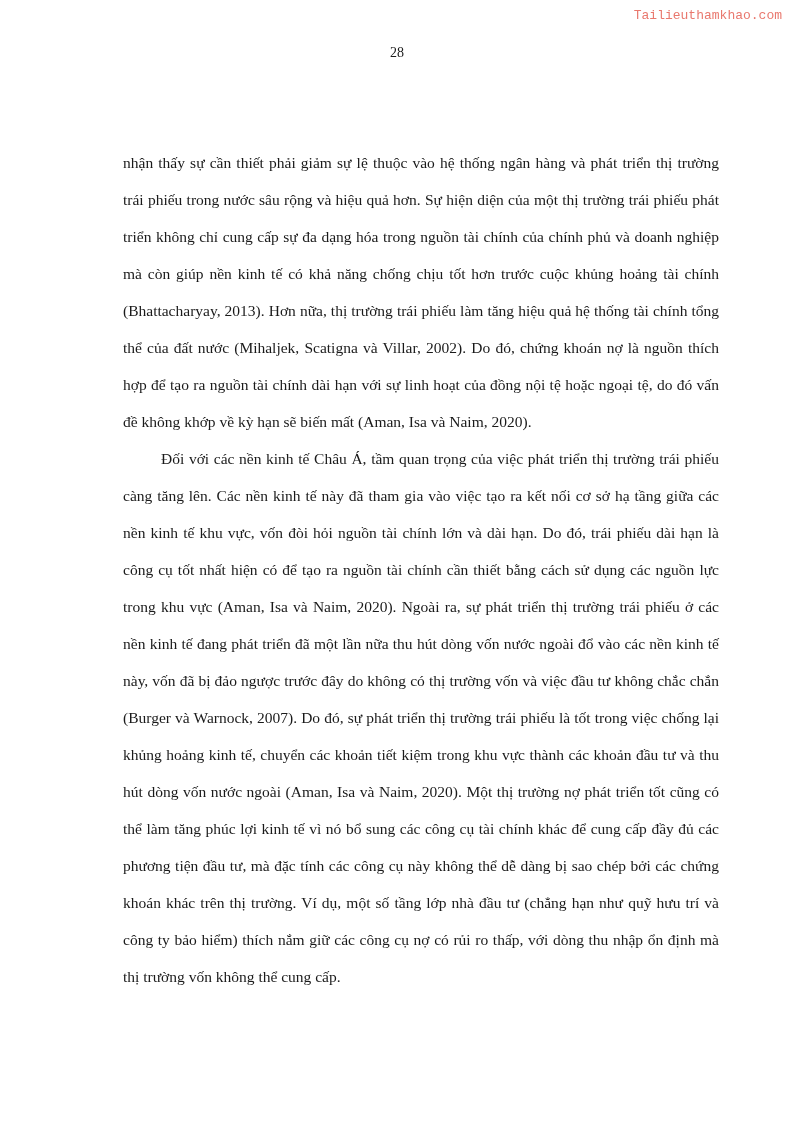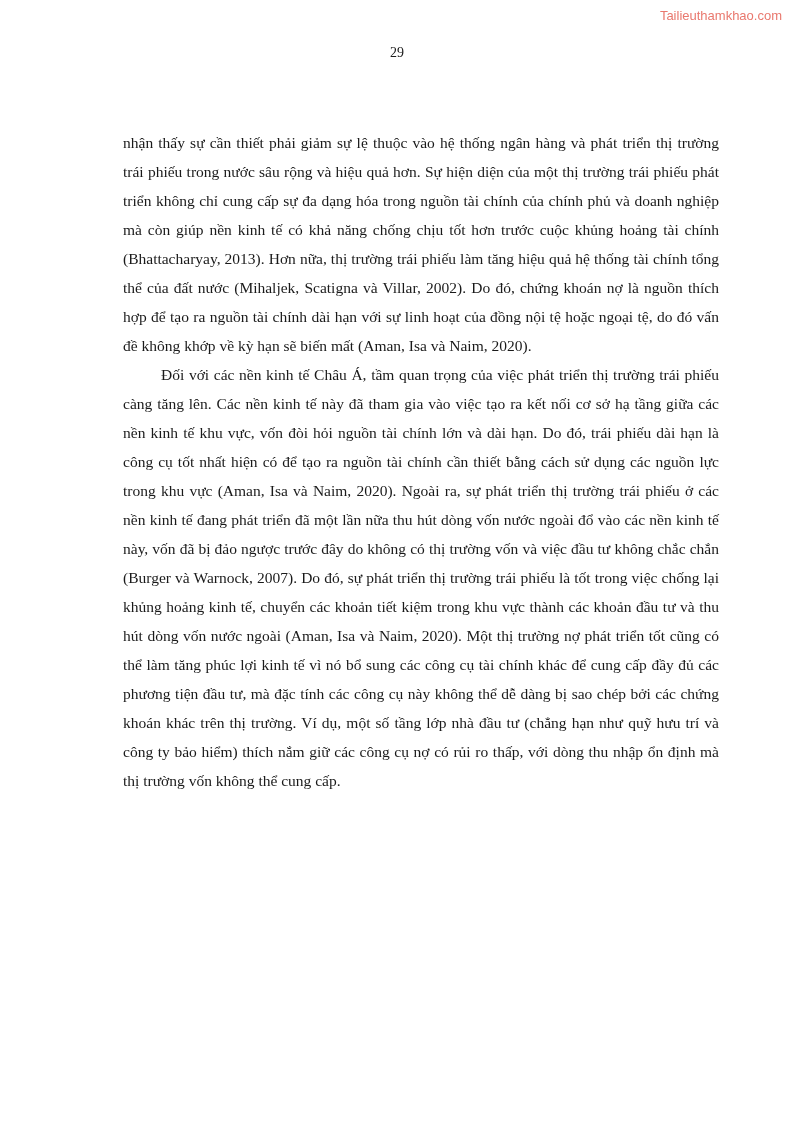--- a/index.html
+++ b/index.html
@@ -13,53 +13,53 @@
     height: 1123px;
     background: #ffffff;
     overflow: hidden;
     font-family: "Liberation Serif", "DejaVu Serif", serif;
     color: #1a1a1a;
   }
   .watermark {
     position: absolute;
     top: 8px;
     right: 12px;
-    font-family: Liberation Sans, sans-serif;
+    font-family: Liberation Mono, monospace;
     font-size: 13px;
     color: #e9786e;
   }
   .page-number {
     position: absolute;
     top: 45px;
     left: 0;
     width: 100%;
     text-align: center;
     font-size: 14px;
     color: #1a1a1a;
   }
   .content {
     position: absolute;
-    top: 128px;
+    top: 144px;
     left: 123px;
     right: 75px;
     text-align: justify;
     font-size: 15.5px;
-    line-height: 29px;
+    line-height: 37px;
   }
   .para {
     margin: 0;
     text-align: justify;
   }
   .para.indent {
     text-indent: 38px;
   }
 </style>
 </head>
 <body>
 
 <div class="page">
   <div class="watermark">Tailieuthamkhao.com</div>
-  <div class="page-number">29</div>
+  <div class="page-number">28</div>
   <div class="content">
     <p class="para">nhận thấy sự cần thiết phải giảm sự lệ thuộc vào hệ thống ngân hàng và phát triển thị trường trái phiếu trong nước sâu rộng và hiệu quả hơn. Sự hiện diện của một thị trường trái phiếu phát triển không chỉ cung cấp sự đa dạng hóa trong nguồn tài chính của chính phủ và doanh nghiệp mà còn giúp nền kinh tế có khả năng chống chịu tốt hơn trước cuộc khủng hoảng tài chính (Bhattacharyay, 2013). Hơn nữa, thị trường trái phiếu làm tăng hiệu quả hệ thống tài chính tổng thể của đất nước (Mihaljek, Scatigna và Villar, 2002). Do đó, chứng khoán nợ là nguồn thích hợp để tạo ra nguồn tài chính dài hạn với sự linh hoạt của đồng nội tệ hoặc ngoại tệ, do đó vấn đề không khớp về kỳ hạn sẽ biến mất (Aman, Isa và Naim, 2020).</p>
     <p class="para indent">Đối với các nền kinh tế Châu Á, tầm quan trọng của việc phát triển thị trường trái phiếu càng tăng lên. Các nền kinh tế này đã tham gia vào việc tạo ra kết nối cơ sở hạ tầng giữa các nền kinh tế khu vực, vốn đòi hỏi nguồn tài chính lớn và dài hạn. Do đó, trái phiếu dài hạn là công cụ tốt nhất hiện có để tạo ra nguồn tài chính cần thiết bằng cách sử dụng các nguồn lực trong khu vực (Aman, Isa và Naim, 2020). Ngoài ra, sự phát triển thị trường trái phiếu ở các nền kinh tế đang phát triển đã một lần nữa thu hút dòng vốn nước ngoài đổ vào các nền kinh tế này, vốn đã bị đảo ngược trước đây do không có thị trường vốn và việc đầu tư không chắc chắn (Burger và Warnock, 2007). Do đó, sự phát triển thị trường trái phiếu là tốt trong việc chống lại khủng hoảng kinh tế, chuyển các khoản tiết kiệm trong khu vực thành các khoản đầu tư và thu hút dòng vốn nước ngoài (Aman, Isa và Naim, 2020). Một thị trường nợ phát triển tốt cũng có thể làm tăng phúc lợi kinh tế vì nó bổ sung các công cụ tài chính khác để cung cấp đầy đủ các phương tiện đầu tư, mà đặc tính các công cụ này không thể dễ dàng bị sao chép bởi các chứng khoán khác trên thị trường. Ví dụ, một số tầng lớp nhà đầu tư (chẳng hạn như quỹ hưu trí và công ty bảo hiểm) thích nắm giữ các công cụ nợ có rủi ro thấp, với dòng thu nhập ổn định mà thị trường vốn không thể cung cấp.</p>
   </div>
 </div>
 
 </body></html>

